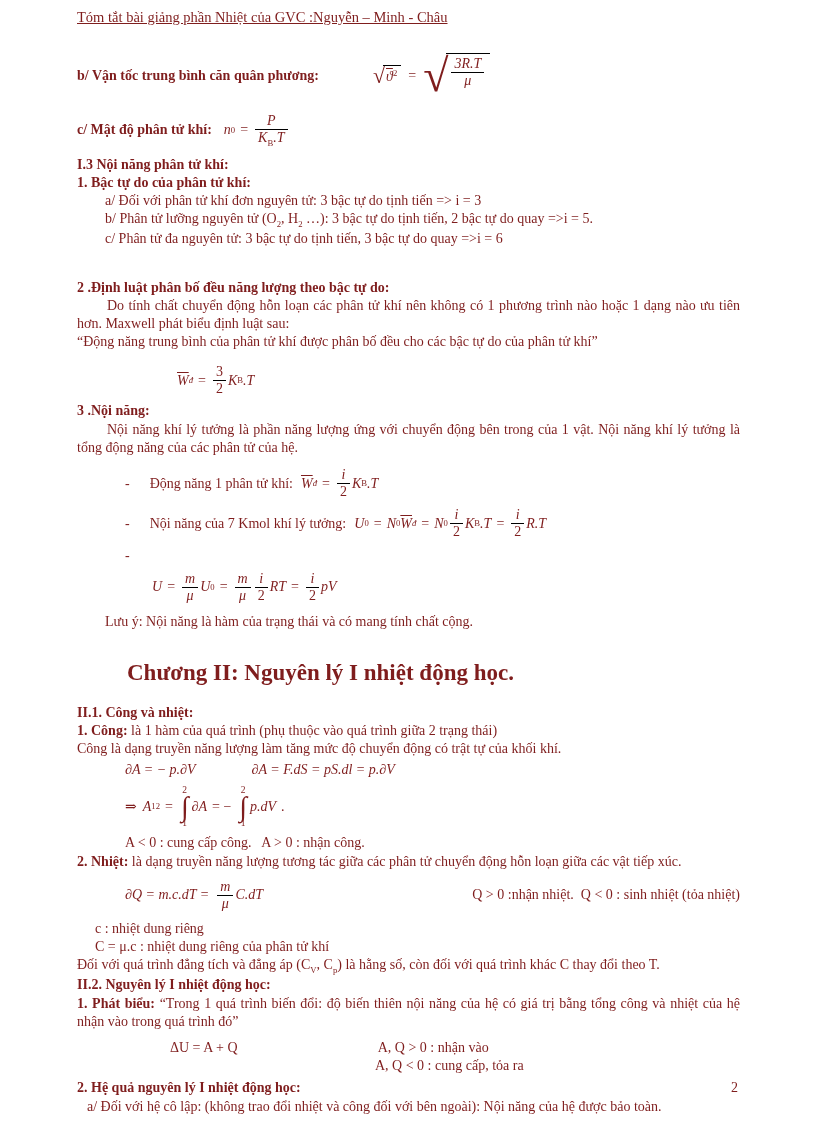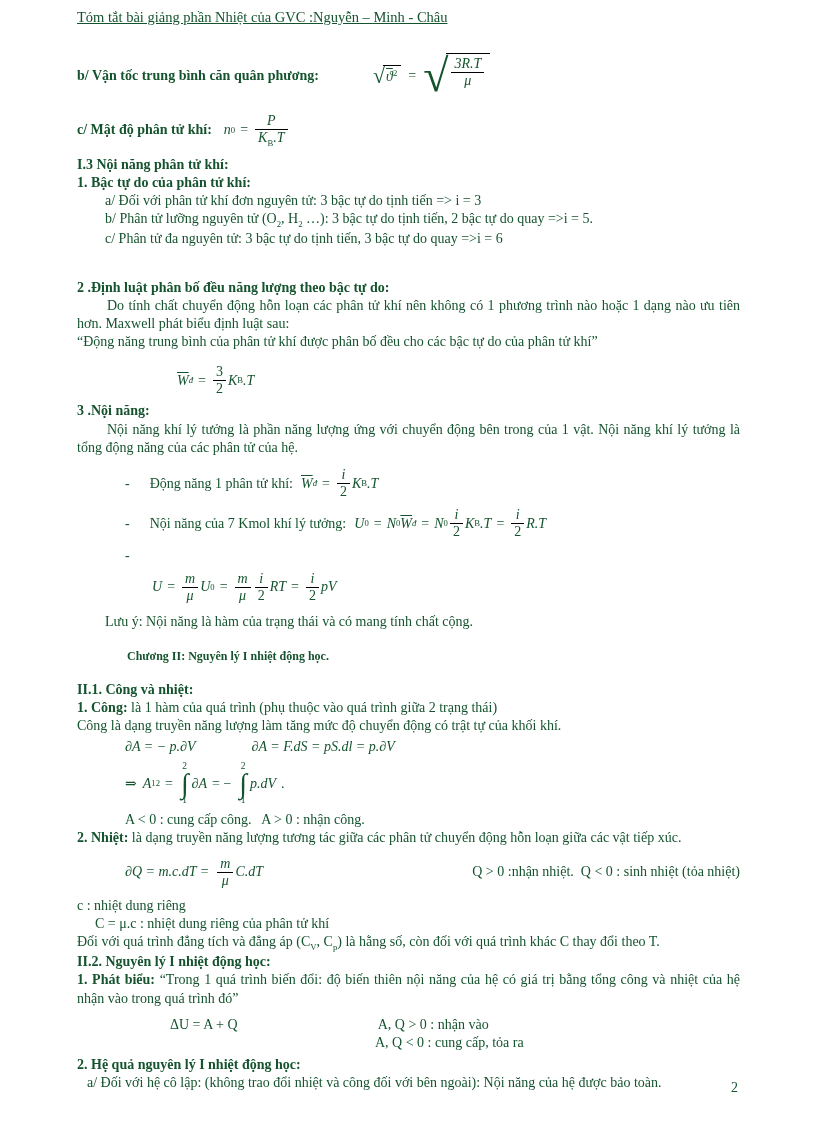--- a/index.html
+++ b/index.html
@@ -1,19 +1,19 @@
 <!DOCTYPE html>
 <html><head>
 <meta charset="utf-8">
 <style>
   * { box-sizing: border-box; }
   html, body { margin: 0; padding: 0; background: #ffffff; }
   .page {
     width: 816px; height: 1123px; position: relative;
-    background: #fff; color: #14532d;
+    background: #fff; color: #7f1d1d;
     font-family: "Liberation Serif", "DejaVu Serif", serif;
     font-size: 14px; line-height: 1.3;
     padding: 8px 76px 0 77px;
     overflow: hidden;
   }
   .hdr { font-size: 14.5px; }
   .hdr span { text-decoration: underline; }
   b { font-weight: bold; }
   .mi { font-style: italic; }
   .row { display: flex; align-items: center; flex-wrap: nowrap; }
@@ -183,21 +183,21 @@
     <span class="op">=</span>
     <span class="frac">
         <span class="num mi">i</span>
         <span class="den">2</span>
       </span>
     <span class="mi">pV</span>
   </div>
 
   <div class="indent1" style="margin-top:9px">Lưu ý: Nội năng là hàm của trạng thái và có mang tính chất cộng.</div>
 
-  <div style="margin:18px 0 16px 50px; font-size:12px"><b>Chương II: Nguyên lý I nhiệt động học.</b></div>
+  <div style="margin:27px 0 16px 50px; font-size:23px"><b>Chương II: Nguyên lý I nhiệt động học.</b></div>
 
   <div><b>II.1. Công và nhiệt:</b></div>
   <div><b>1. Công:</b><span> là 1 hàm của quá trình (phụ thuộc vào quá trình giữa 2 trạng thái)</span></div>
   <div>Công là dạng truyền năng lượng làm tăng mức độ chuyển động có trật tự của khối khí.</div>
 
   <div class="row" style="margin-left:48px; margin-top:3px">
     <span class="mi">∂A = − p.∂V</span>
     <span style="width:56px"></span>
     <span class="mi">∂A = F.dS = pS.dl = p.∂V</span>
   </div>
@@ -233,21 +233,21 @@
     <span class="mi">∂Q = m.c.dT =</span>
     <span style="width:6px"></span>
     <span class="frac">
         <span class="num mi">m</span>
         <span class="den mi">μ</span>
       </span>
     <span class="mi">C.dT</span>
     <span style="margin-left:auto; white-space:pre">Q &gt; 0 :nhận nhiệt.  Q &lt; 0 : sinh nhiệt (tỏa nhiệt)</span>
   </div>
 
-  <div style="margin-top:8px">c : nhiệt dung riêng</div>
+  <div style="margin-left:18px; margin-top:8px">c : nhiệt dung riêng</div>
   <div style="margin-left:18px">C = μ.c : nhiệt dung riêng của phân tử khí</div>
   <div>
     <span>Đối với quá trình đẳng tích và đẳng áp (C</span><sub>V</sub><span>, C</span><sub>p</sub><span>) là hằng số, còn đối với quá trình khác C thay đổi theo T.</span>
   </div>
 
   <div><b>II.2. Nguyên lý I nhiệt động học:</b></div>
   <div class="just"><b>1. Phát biểu:</b><span> “Trong 1 quá trình biến đổi: độ biến thiên nội năng của hệ có giá trị bằng tổng công và nhiệt của hệ nhận vào trong quá trình đó”</span></div>
 
   <div style="margin-top:8px">
     <span style="display:inline-block; margin-left:93px; width:205px">ΔU = A + Q</span>

